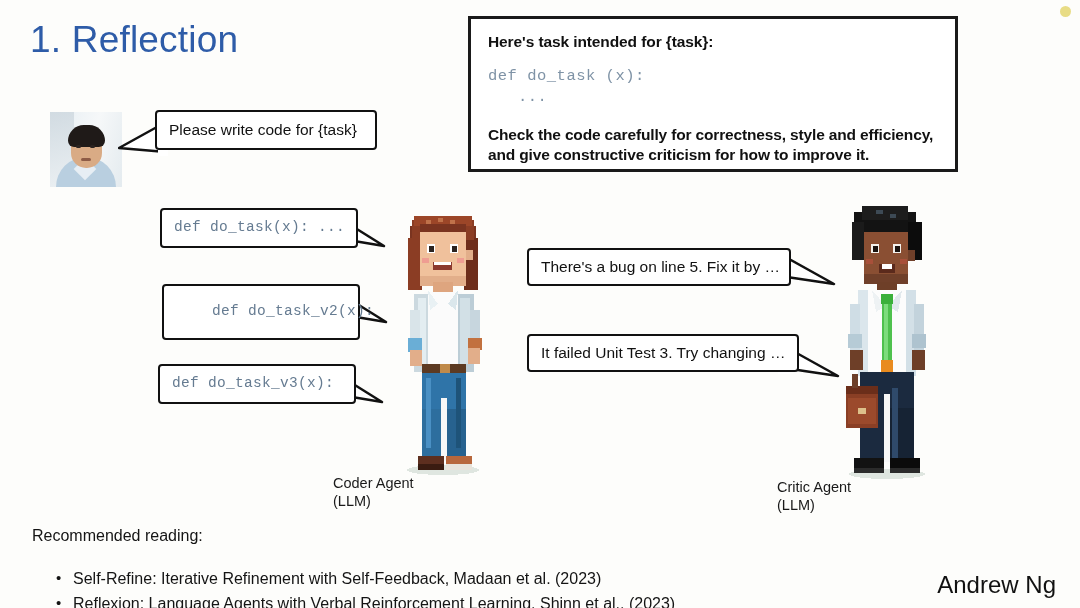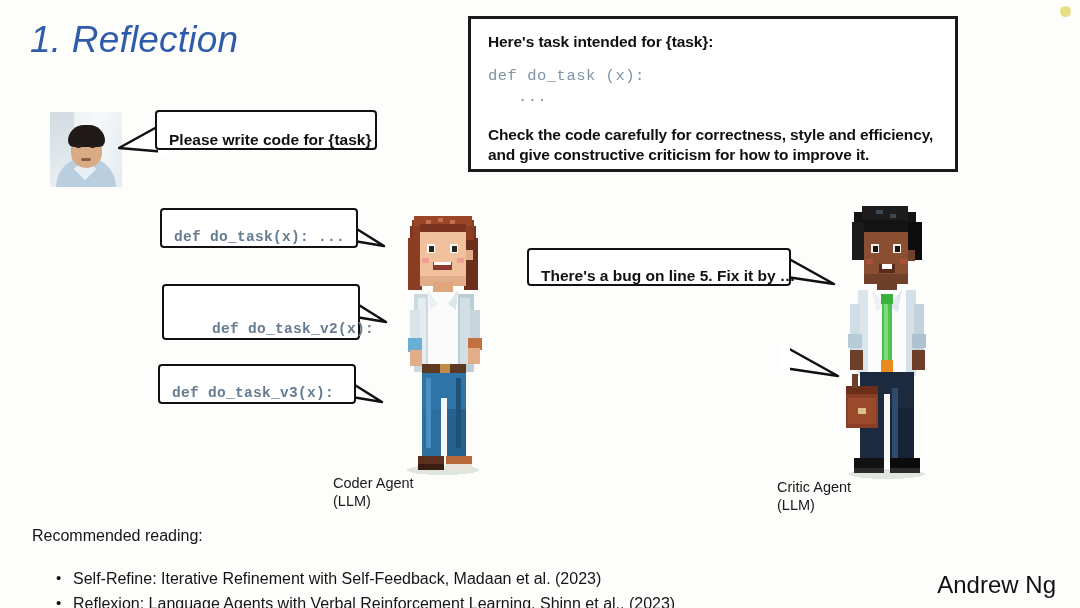--- a/index.html
+++ b/index.html
@@ -22,21 +22,20 @@
   
   #title {
     position: absolute;
     left: 30px;
     top: 19px;
     font-size: 37px;
     font-weight: 400;
     color: #2e5ca8;
     letter-spacing: 0.2px;
     white-space: nowrap;
-    font-style: italic;
   }
 
   
   #corner-dot {
     position: absolute;
     right: 9px;
     top: 6px;
     width: 11px;
     height: 11px;
     border-radius: 50%;
@@ -110,22 +109,21 @@
   }
 
   
   .bubble {
     position: absolute;
     background: #ffffff;
     border: 2.5px solid #111111;
     border-radius: 4px;
     box-sizing: border-box;
     display: flex;
-    align-items: flex-end;
-    font-weight: bold;
+    align-items: center;
   }
   .bubble .btxt {
     padding: 0 12px;
     font-size: 15.5px;
     color: #111;
     white-space: nowrap;
     line-height: 1.1;
   }
   .bubble .btxt.code {
     font-family: "Liberation Mono", "DejaVu Sans Mono", monospace;
@@ -282,20 +280,23 @@
     <rect x="0" y="0" width="12" height="30" fill="#ffffff"></rect>
   </svg>
   <div class="bubble" style="left:527px; top:248px; width:264px; height:38px;">
     <span class="btxt">There's a bug on line 5. Fix it by …</span>
   </div>
 
   <svg class="tail" style="left:778px; top:344px;" width="62" height="44" viewBox="0 0 62 44">
     <polygon points="6,2 60,32 6,24" fill="#ffffff" stroke="#111111" stroke-width="2.5" stroke-linejoin="round"></polygon>
     <rect x="0" y="0" width="12" height="30" fill="#ffffff"></rect>
   </svg>
+  <div class="bubble" style="left:527px; top:334px; width:272px; height:38px;">
+    <span class="btxt">It failed Unit Test 3. Try changing …</span>
+  </div>
 
   <div class="agent-wrap" style="left:388px; top:198px; width:110px; height:278px;">
     <svg width="110" height="278" viewBox="0 0 110 278" shape-rendering="crispEdges">
 
       <ellipse cx="55" cy="272" rx="36" ry="5" fill="#dfe6e0"></ellipse>
 
       <path d="M22 28 h66 v62 h-12 v-20 h-42 v20 h-12 z" fill="#7a3420"></path>
       <rect x="20" y="40" width="14" height="52" fill="#8b3d24"></rect>
       <rect x="76" y="40" width="14" height="52" fill="#6d2d1b"></rect>
 

